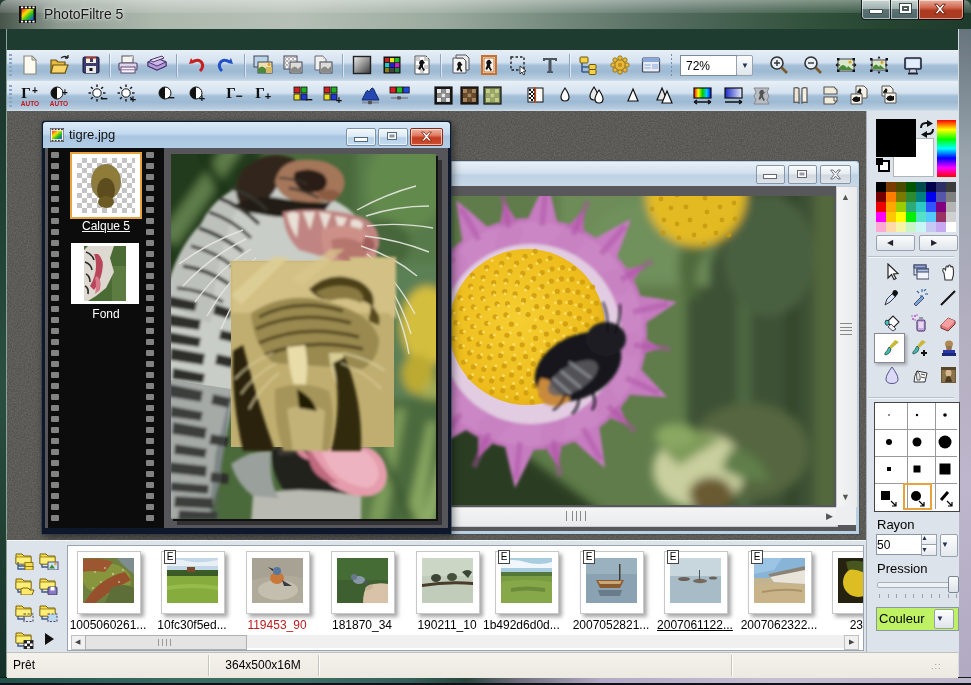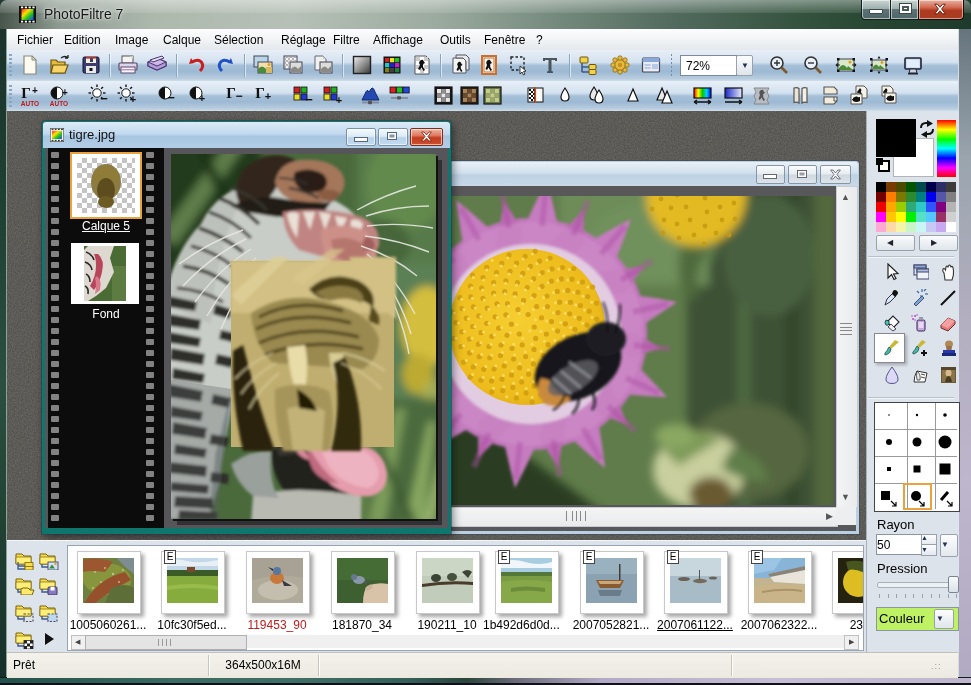--- a/index.html
+++ b/index.html
@@ -32,53 +32,40 @@
           <rect x="2" y="0.5" width="2.2" height="1.8"></rect>
           <rect x="5.8" y="0.5" width="2.2" height="1.8"></rect>
           <rect x="9.6" y="0.5" width="2.2" height="1.8"></rect>
           <rect x="13.4" y="0.5" width="2.2" height="1.8"></rect>
     <rect x="2" y="14.7" width="2.2" height="1.8"></rect>
           <rect x="5.8" y="14.7" width="2.2" height="1.8"></rect>
           <rect x="9.6" y="14.7" width="2.2" height="1.8"></rect>
           <rect x="13.4" y="14.7" width="2.2" height="1.8"></rect>
         </g>
   </svg>
-  <div class="abs" style="left:44px;top:6px;font-size:14px;color:#151515;text-shadow:0 0 6px rgba(255,255,255,.9),0 0 2px rgba(255,255,255,.9);">PhotoFiltre 7</div>
+  <div class="abs" style="left:44px;top:6px;font-size:14px;color:#151515;text-shadow:0 0 6px rgba(255,255,255,.9),0 0 2px rgba(255,255,255,.9);">PhotoFiltre 5</div>
   <div class="abs" style="left:861px;top:0;width:106px;height:19px;">
     <div class="abs" style="left:0;top:0;width:28px;height:19px;background:linear-gradient(180deg,#cbd5d3 0%,#9db0ad 45%,#5e7476 50%,#4e6668 100%);border:1px solid #10201c;border-top:none;border-radius:0 0 0 4px;box-shadow:inset 0 0 0 1px rgba(255,255,255,.55);">
       <div class="abs" style="left:7px;top:9px;width:12px;height:3px;background:#fff;border:1px solid #3a4a48;border-radius:1px;"></div>
     </div>
     <div class="abs" style="left:29px;top:0;width:27px;height:19px;background:linear-gradient(180deg,#cbd5d3 0%,#9db0ad 45%,#5e7476 50%,#4e6668 100%);border:1px solid #10201c;border-top:none;box-shadow:inset 0 0 0 1px rgba(255,255,255,.55);">
       <div class="abs" style="left:9px;top:4px;width:7px;height:5px;background:#fff;border:2px solid #fff;outline:1px solid #3a4a48;box-shadow:inset 0 0 0 2px #4a5a58;"></div>
     </div>
     <div class="abs" style="left:57px;top:0;width:44px;height:19px;background:linear-gradient(180deg,#e9b2a2 0%,#d0674e 40%,#ae3a20 55%,#a63d22 100%);border:1px solid #200804;border-top:none;border-radius:0 0 4px 0;box-shadow:inset 0 0 0 1px rgba(255,255,255,.5);">
       <svg class="abs" style="left:14px;top:3px;" width="14" height="12" viewBox="0 0 16 13">
             <path d="M2 1 L5 1 L8 4.5 L11 1 L14 1 L9.8 6.5 L14 12 L11 12 L8 8.5 L5 12 L2 12 L6.2 6.5 Z" fill="#fff" stroke="#5a1408" stroke-width="1"></path>
           </svg>
     </div>
   </div>
 </div>
 
 <div class="abs" style="left:0;top:29px;width:7px;height:648px;background:linear-gradient(180deg,#1b332b 0%,#204134 30%,#2a4f40 55%,#224234 75%,#16302a 100%);box-shadow:inset -1px 0 0 #8aa49a;"></div>
 <div class="abs" style="left:958px;top:29px;width:13px;height:648px;background:linear-gradient(180deg,#66747e 0%,#9aa5ae 20%,#b3aec0 45%,#beb6cc 70%,#b2aac2 100%);box-shadow:inset 1px 0 0 #d4dce0;"></div>
 <div class="abs" style="left:0;top:677px;width:971px;height:8px;background:linear-gradient(90deg,#24504a 0%,#3a6c62 18%,#3f7066 30%,#35605a 42%,#2a463c 48%,#6a6a78 53%,#b2aac6 62%,#c6bed4 80%,#beb6cc 100%);box-shadow:inset 0 1px 0 #0e1f1a, inset 0 -2px 0 #101018;"></div>
 
-<div class="abs" style="left:7px;top:29px;width:951px;height:21px;background:linear-gradient(180deg,#fdfdfe 0%,#f2f4f6 50%,#e4e8ec 100%);border-bottom:1px solid #c8ccd2;">
-<div class="menuitem" style="left:10px;">Fichier</div>
-<div class="menuitem" style="left:57px;">Edition</div>
-<div class="menuitem" style="left:108px;">Image</div>
-<div class="menuitem" style="left:156px;">Calque</div>
-<div class="menuitem" style="left:207px;">Sélection</div>
-<div class="menuitem" style="left:274px;">Réglage</div>
-<div class="menuitem" style="left:326px;">Filtre</div>
-<div class="menuitem" style="left:366px;">Affichage</div>
-<div class="menuitem" style="left:433px;">Outils</div>
-<div class="menuitem" style="left:477px;">Fenêtre</div>
-<div class="menuitem" style="left:529px;">?</div>
-</div>
 <div class="abs" style="left:7px;top:50px;width:951px;height:31px;
   background:linear-gradient(180deg,#e8eff7 0%,#d3e1ef 40%,#a6c0d8 50%,#9db9d3 70%,#b7ccdf 92%,#cfdeea 100%);
   border-bottom:1px solid #8aa6c2;">
 <div class="abs" style="left:2px;top:4px;width:3px;height:22px;background:repeating-linear-gradient(180deg,#8aa6c2 0,#8aa6c2 2px,transparent 2px,transparent 4px);"></div>
 <svg class="abs" style="left:12px;top:4px;" width="22" height="22" viewBox="0 0 22 22">
         <path d="M5 2 L13 2 L17 6 L17 20 L5 20 Z" fill="#fdfaf2" stroke="#8a8a7a" stroke-width="1.2"></path>
         <path d="M13 2 L13 6 L17 6 Z" fill="#e8e0c8" stroke="#8a8a7a" stroke-width="1"></path>
       </svg>
       <svg class="abs" style="left:42px;top:4px;" width="22" height="22" viewBox="0 0 22 22">
         <path d="M2 8 L2 19 L16 19 L16 8 L9 8 L7 6 L2 6 Z" fill="#e8b93c" stroke="#6a5410" stroke-width="1.2"></path>
@@ -969,21 +956,21 @@
       <div class="abs" style="left:4px;bottom:5px;font-size:9px;color:#555;">▼</div>
       <div class="abs" style="left:3px;top:136px;width:12px;height:10px;border-top:1px solid #888;border-bottom:1px solid #888;background:linear-gradient(180deg,transparent 3px,#888 3px,#888 4px,transparent 4px,transparent 6px,#888 6px,#888 7px,transparent 7px);"></div>
     </div>
 <div class="abs" style="left:3px;top:346px;width:389px;height:18px;background:linear-gradient(180deg,#f4f4f4,#e8eaec);border:1px solid #c8ccd2;">
       <div class="abs" style="left:118px;top:3px;width:18px;height:10px;border-left:1px solid #888;border-right:1px solid #888;background:linear-gradient(90deg,transparent 5px,#888 5px,#888 6px,transparent 6px,transparent 9px,#888 9px,#888 10px,transparent 10px,transparent 13px,#888 13px,#888 14px,transparent 14px);"></div>
       <div class="abs" style="right:4px;top:3px;font-size:9px;color:#555;">▶</div>
     </div>
 <div class="abs" style="left:392px;top:346px;width:20px;height:18px;background:#eceef0;"></div>
 </div>
 <div class="abs" style="left:42px;top:121px;width:409px;height:413px;
-      background:#0f766e;border-radius:3px 3px 0 0;box-shadow:0 0 0 1px rgba(40,60,80,.55), 2px 3px 8px rgba(0,0,0,.5);">
+      background:#0f172a;border-radius:3px 3px 0 0;box-shadow:0 0 0 1px rgba(40,60,80,.55), 2px 3px 8px rgba(0,0,0,.5);">
 <div class="abs" style="left:1px;top:1px;width:407px;height:26px;border-radius:3px 3px 0 0;
       background:linear-gradient(180deg,#dcebf8 0%,#c2d9ee 45%,#a8c6e2 55%,#b2cde6 100%);">
       <svg class="abs" style="left:7px;top:6px;" width="14" height="14" viewBox="0 0 17 17">
         <rect x="0" y="0" width="17" height="17" fill="#fff" stroke="#333" stroke-width="1.4"></rect>
         <rect x="2.5" y="3.5" width="12" height="10" fill="url(#apprb2)"></rect>
         <defs>
             <linearGradient id="apprb2" x1="0" y1="0" x2="1" y2="1">
           <stop offset="0" stop-color="#ff2020"></stop>
               <stop offset=".35" stop-color="#ffe000"></stop>
           <stop offset=".65" stop-color="#20c020"></stop>

